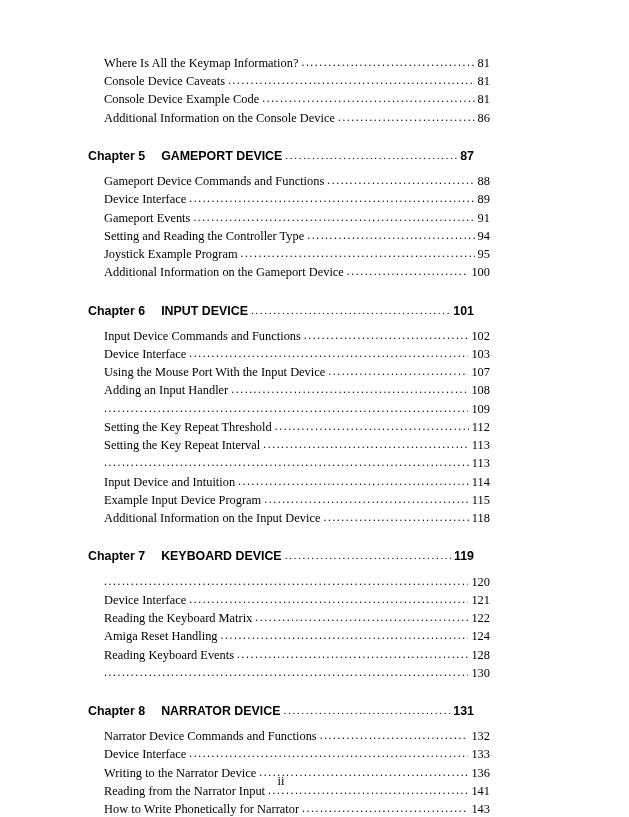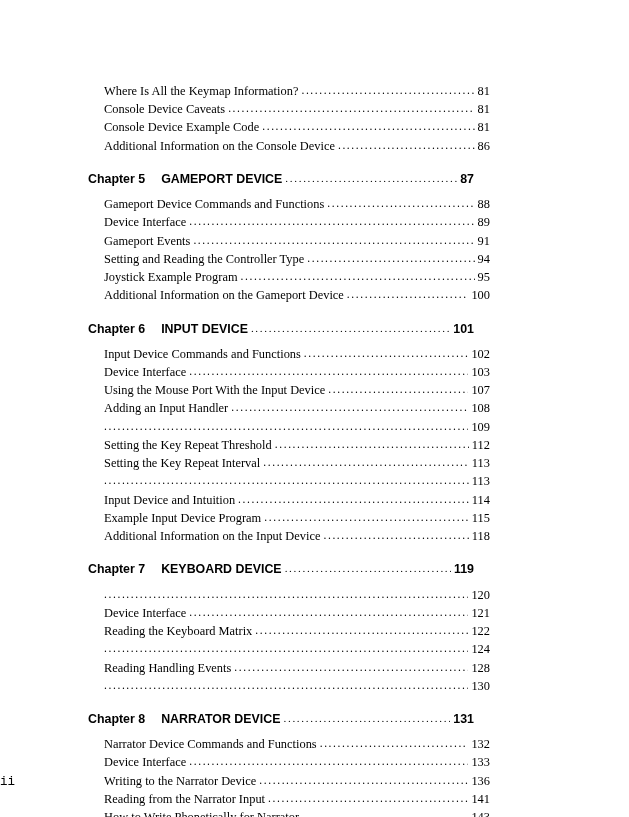--- a/index.html
+++ b/index.html
@@ -12,21 +12,21 @@
     background: #ffffff;
     font-family: "Liberation Serif", serif;
     color: #000000;
     overflow: hidden;
   }
   #page {
     position: relative;
     width: 562px;
     height: 817px;
     box-sizing: border-box;
-    padding: 82px 88px 0 88px;
+    padding: 54px 88px 0 88px;
   }
   .toc {
     width: 100%;
   }
   .group {
     margin-bottom: 0;
   }
   .group + .group {
     margin-top: 15px;
   }
@@ -55,20 +55,21 @@
     padding-left: 3px;
     text-align: left;
   }
   
   .entry.chapter {
     font-family: "Liberation Sans", sans-serif;
     font-weight: bold;
     font-size: 12.4px;
     line-height: 1.55;
     margin-left: 0;
+    margin-top: 20px;
   }
   .entry.chapter .chapnum {
     flex: 0 0 auto;
     padding-right: 16px;
   }
   .entry.chapter .dots {
     letter-spacing: 1.7px;
     font-size: 11px;
     font-family: "Liberation Serif", serif;
     font-weight: normal;
@@ -77,23 +78,23 @@
   .entry.sub {
     font-size: 12.4px;
     margin-left: 16px;
   }
   .spacer-sm { height: 6px; }
   .footer {
     position: absolute;
     left: 0;
     right: 0;
     bottom: 28px;
-    text-align: left;
+    text-align: center;
     font-size: 12.5px;
-    font-family: Liberation Mono, monospace;
+    font-family: Liberation Serif, serif;
   }
 </style>
 </head>
 <body>
 
 <div id="page">
   <div class="toc" id="toc-root">
       <div class="group">
         <div class="entry sub">
           <span class="label">Where Is All the Keymap Information?</span>
@@ -233,25 +234,26 @@
           <span class="label">Device Interface</span>
           <span class="dots">.......................................................................................................................................................................................................</span>
           <span class="page">121</span>
         </div>
         <div class="entry sub">
           <span class="label">Reading the Keyboard Matrix</span>
           <span class="dots">.......................................................................................................................................................................................................</span>
           <span class="page">122</span>
         </div>
         <div class="entry sub">
+          <span class="label">Amiga Reset Handling</span>
           <span class="dots">.......................................................................................................................................................................................................</span>
           <span class="page">124</span>
         </div>
         <div class="entry sub">
-          <span class="label">Reading Handling Events</span>
+          <span class="label">Reading Keyboard Events</span>
           <span class="dots">.......................................................................................................................................................................................................</span>
           <span class="page">128</span>
         </div>
         <div class="entry sub">
           <span class="dots">.......................................................................................................................................................................................................</span>
           <span class="page">130</span>
         </div>
       </div>
       <div class="group">
         <div class="entry chapter">

